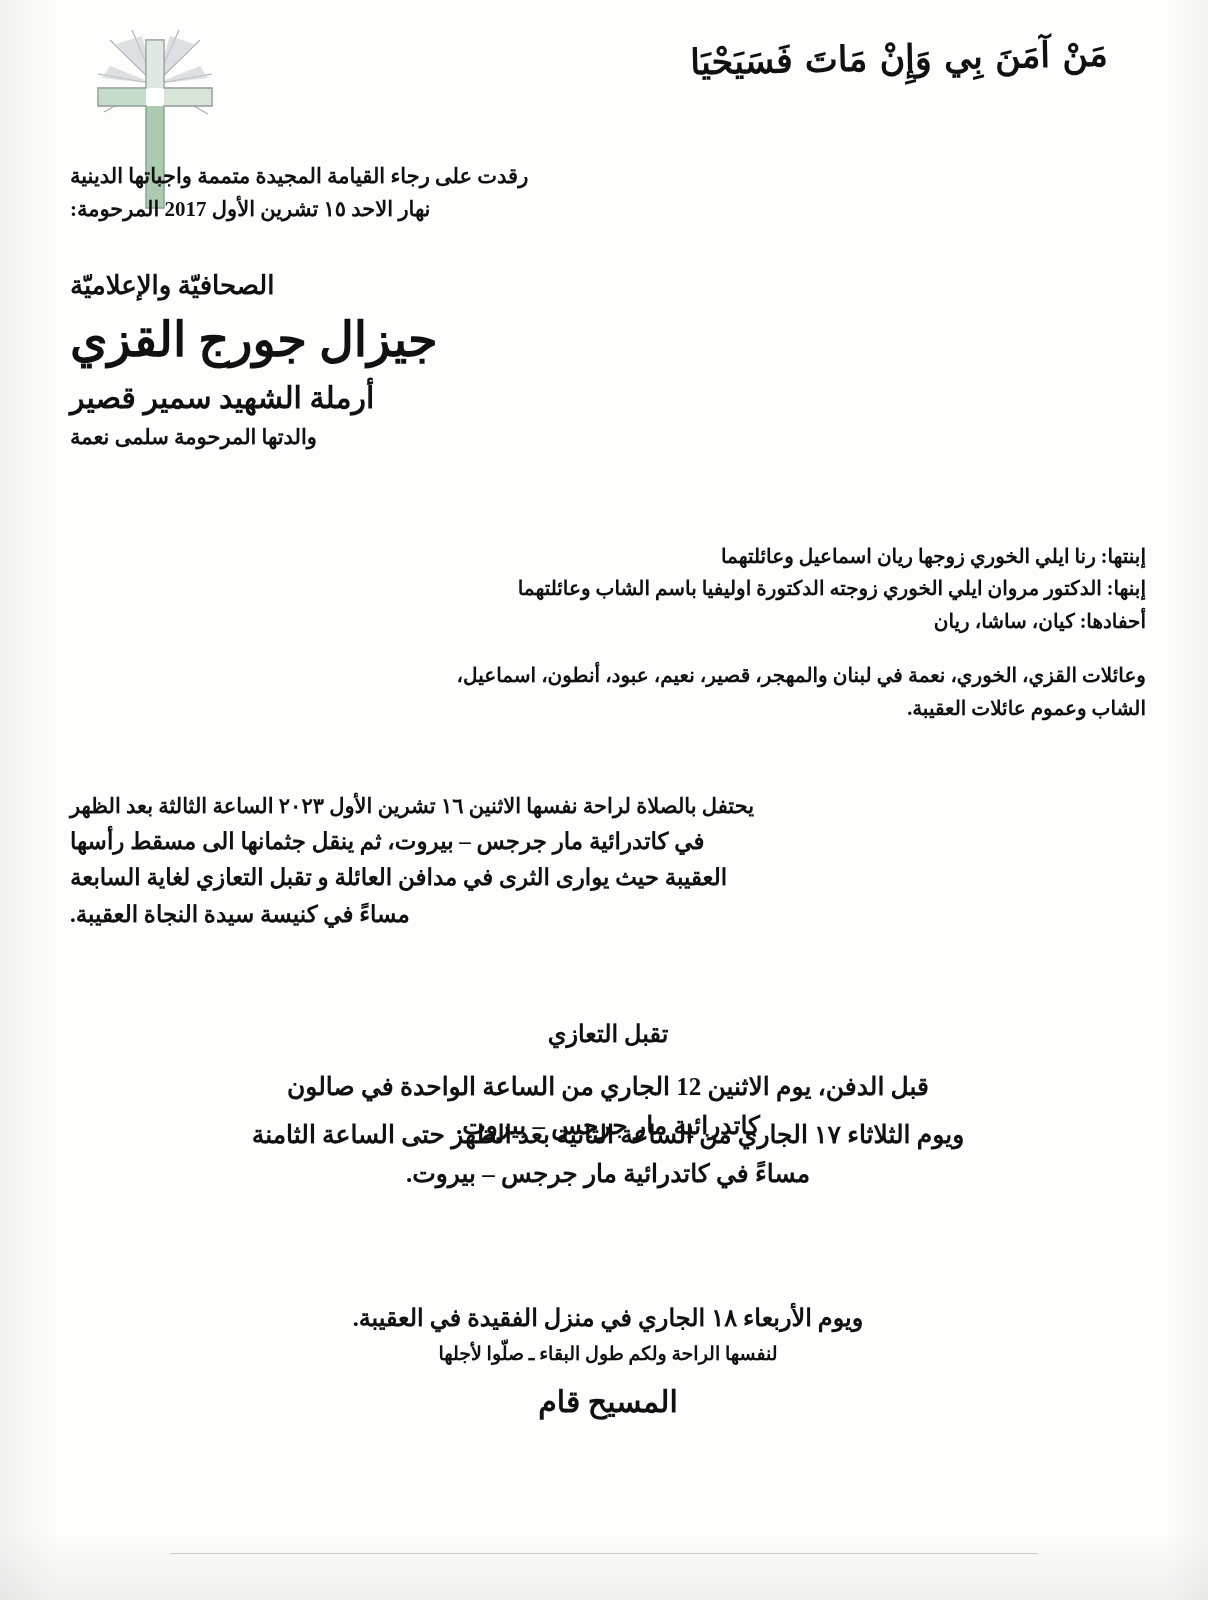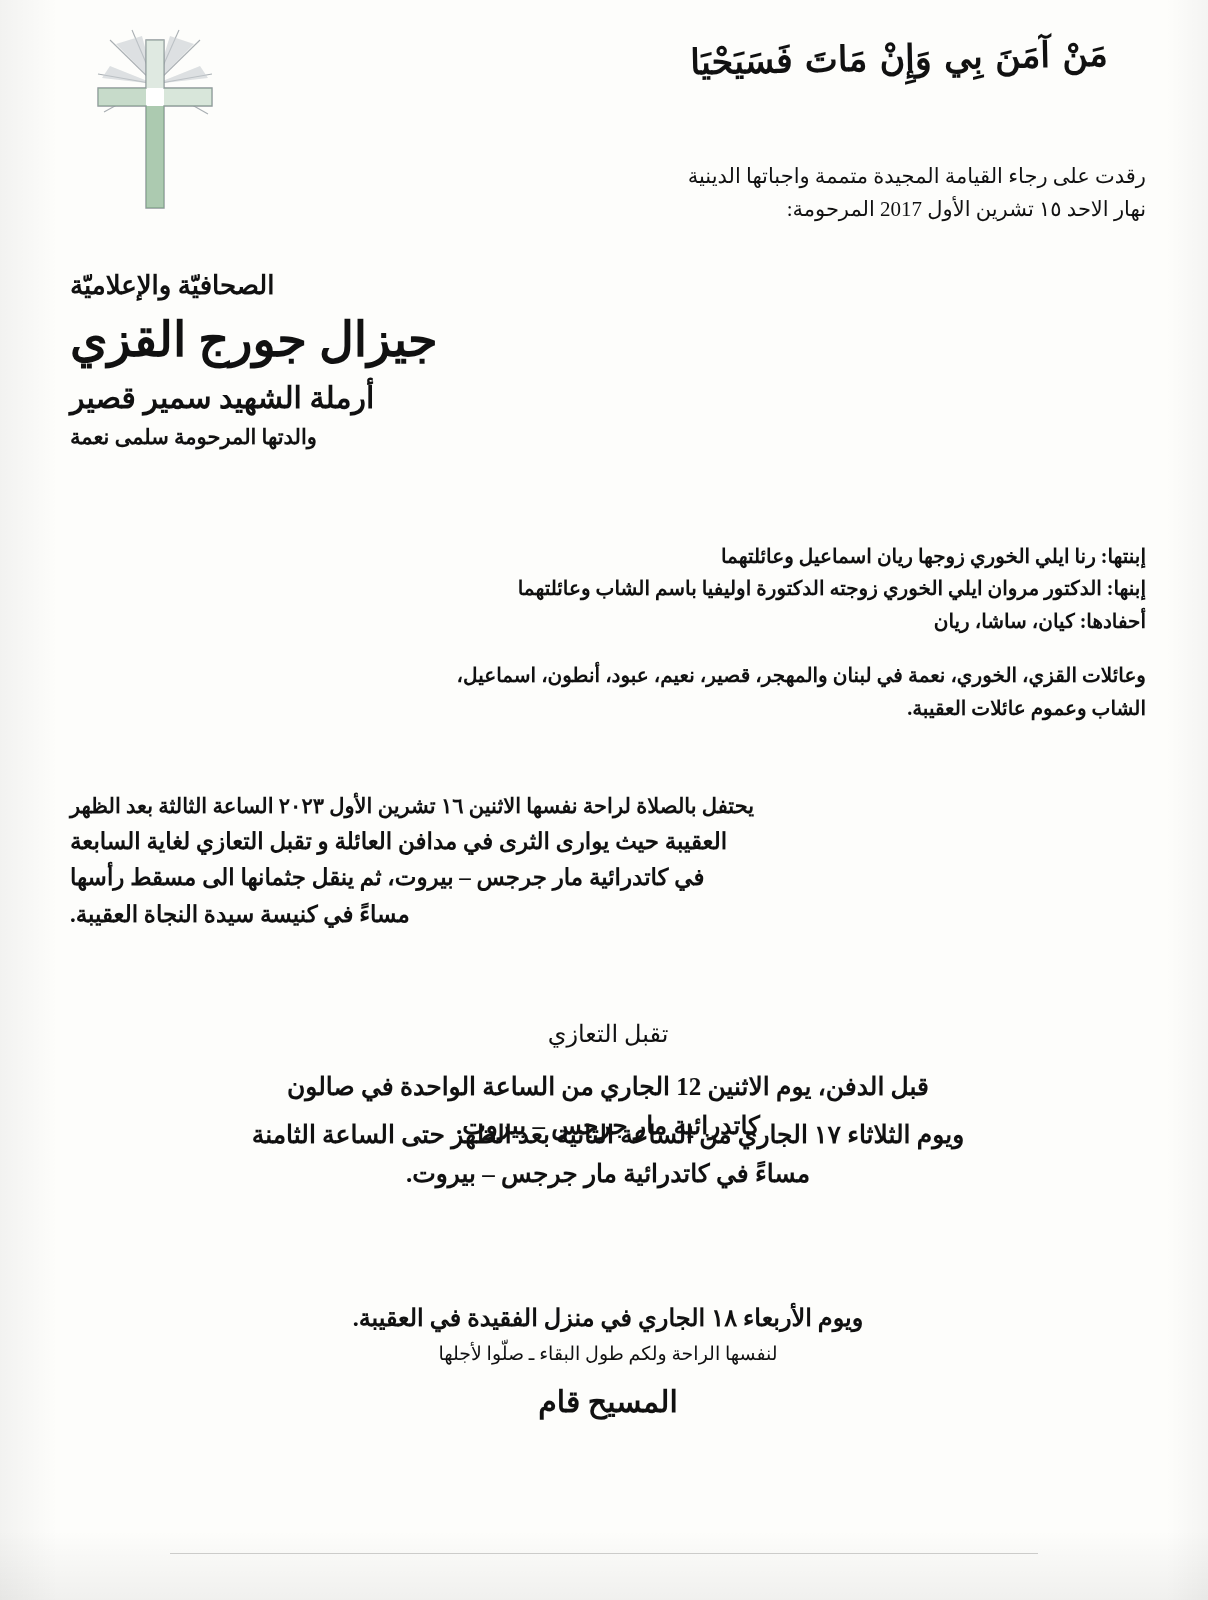--- a/index.html
+++ b/index.html
@@ -80,23 +80,23 @@
     left: 10px;
     width: 150px;
     height: 190px;
   }
 
   .intro {
     position: absolute;
     top: 160px;
     left: 0;
     right: 0;
-    text-align: right;
+    text-align: left;
     font-size: 21px;
-    font-weight: 400;
+    font-weight: 700;
     line-height: 1.55;
   }
 
   .title-block {
     position: absolute;
     top: 268px;
     left: 0;
     right: 0;
     text-align: left;
   }
@@ -160,21 +160,21 @@
     font-size: 21px;
   }
 
   .condolences-heading {
     position: absolute;
     top: 1020px;
     left: 0;
     right: 0;
     text-align: center;
     font-size: 24px;
-    font-weight: 400;
+    font-weight: 700;
   }
 
   .cond-1 {
     position: absolute;
     top: 1068px;
     left: 0;
     right: 0;
     text-align: center;
     font-size: 25px;
     font-weight: 700;
@@ -196,21 +196,21 @@
     left: 0;
     right: 0;
     text-align: center;
     font-size: 24px;
     font-weight: 700;
     line-height: 1.5;
   }
   .closing-small {
     margin-top: 4px;
     font-size: 19px;
-    font-weight: 400;
+    font-weight: 700;
   }
   .risen {
     margin-top: 10px;
     font-size: 30px;
     font-weight: 700;
   }
 </style>
 </head>
 <body>
 
@@ -273,22 +273,22 @@
       <div class="relative-line">أحفادها: كيان، ساشا، ريان</div>
 
       <div class="families">
         <div>وعائلات القزي، الخوري، نعمة في لبنان والمهجر، قصير، نعيم، عبود، أنطون، اسماعيل،</div>
         <div>الشاب وعموم عائلات العقيبة.</div>
       </div>
     </div>
 
     <div class="service">
       <div class="lead">يحتفل بالصلاة لراحة نفسها الاثنين ١٦ تشرين الأول ٢٠٢٣ الساعة الثالثة بعد الظهر</div>
+      <div>في كاتدرائية مار جرجس – بيروت، ثم ينقل جثمانها الى مسقط رأسها</div>
       <div>العقيبة حيث يوارى الثرى في مدافن العائلة و تقبل التعازي لغاية السابعة</div>
-      <div>في كاتدرائية مار جرجس – بيروت، ثم ينقل جثمانها الى مسقط رأسها</div>
       <div>مساءً في كنيسة سيدة النجاة العقيبة.</div>
     </div>
 
     <div class="condolences-heading">تقبل التعازي</div>
 
     <div class="cond-1">
       <div>قبل الدفن، يوم الاثنين 12 الجاري من الساعة الواحدة في صالون</div>
       <div>كاتدرائية مار جرجس – بيروت.</div>
     </div>
 

